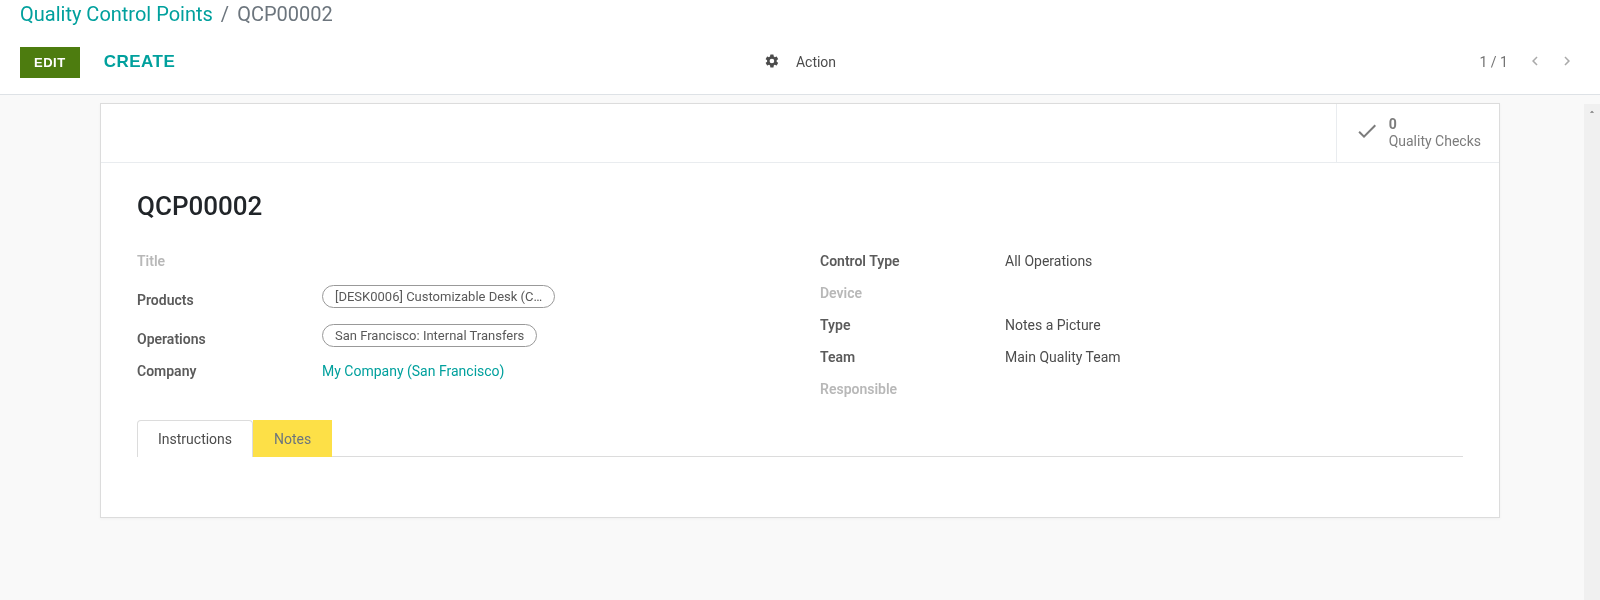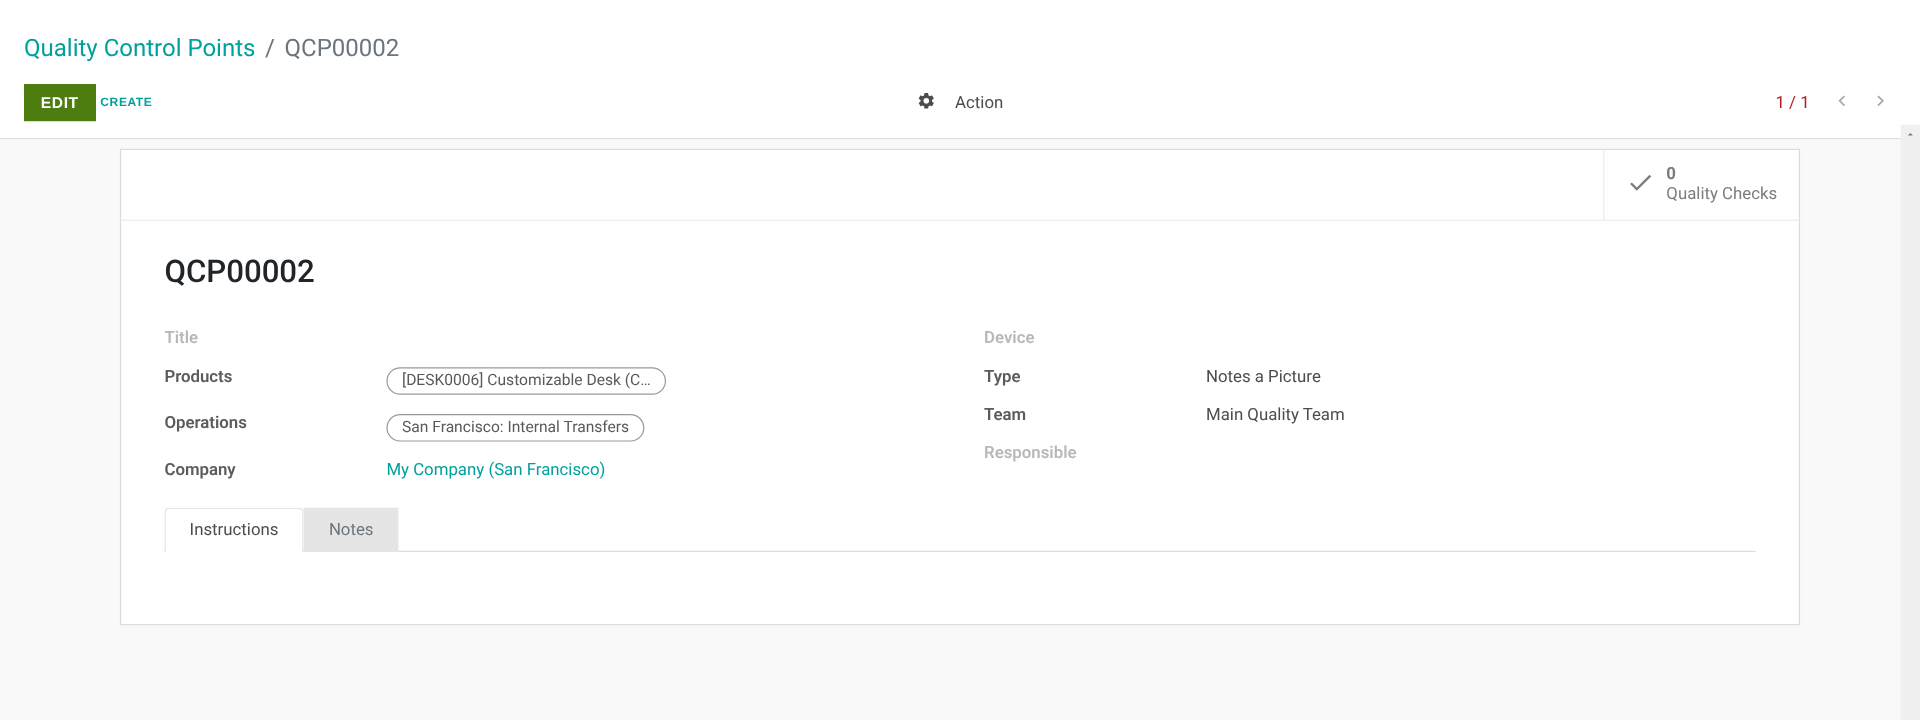--- a/index.html
+++ b/index.html
@@ -9,21 +9,21 @@
       color: #4c4c4c;
       background: #f9f9f9;
       width: 1600px;
       height: 600px;
       overflow: hidden;
       position: relative;
     }
     
     .breadcrumb-row {
       background: #fff;
-      padding: 28px 20px 8px 20px;
+      padding: 2px 20px 8px 20px;
     }
     .breadcrumb {
       font-size: 20px;
       display: flex;
       align-items: baseline;
       gap: 8px;
     }
     .breadcrumb-link { color: #00a09d; text-decoration: none; }
     .breadcrumb-sep { color: #6c757d; }
     .breadcrumb-current { color: #6c757d; }
@@ -43,44 +43,44 @@
       font-weight: 700;
       font-size: 13px;
       letter-spacing: 0.5px;
       cursor: pointer;
       text-transform: uppercase;
     }
     .btn-link {
       background: none;
       color: #00a09d;
       border: none;
-      padding: 8px 4px;
+      padding: 8px 24px;
       font-weight: 700;
-      font-size: 10px;
+      font-size: 17px;
       letter-spacing: 0.5px;
       cursor: pointer;
       text-transform: uppercase;
     }
     .action-center {
       position: absolute;
       left: 50%;
       transform: translateX(-50%);
       display: flex;
       align-items: center;
       gap: 16px;
       color: #4c4c4c;
       cursor: pointer;
     }
     .gear-icon svg { width: 16px; height: 16px; fill: #4c4c4c; }
     .pager {
       margin-left: auto;
       display: flex;
       align-items: center;
       gap: 14px;
-      color: #b91c1c;
+      color: #737373;
     }
     .pager-arrows { display: flex; gap: 6px; }
     .pager-btn {
       background: none;
       border: none;
       cursor: pointer;
       padding: 4px;
       color: #aaa;
     }
     .pager-btn svg { width: 18px; height: 18px; fill: #aaa; }
@@ -112,21 +112,21 @@
       min-width: 160px;
       cursor: pointer;
     }
     .stat-btn svg { width: 24px; height: 24px; fill: #7c7c7c; }
     .stat-text { display: flex; flex-direction: column; color: #7c7c7c; line-height: 1.2; }
     .stat-text .n { font-weight: 700; font-size: 14px; }
     .sheet-body { padding: 28px 36px 10px 36px; }
     .record-title { font-size: 26px; font-weight: 500; color: #212529; margin-bottom: 28px; }
     .cols { display: flex; gap: 40px; }
     .col { flex: 1; }
-    .field-row { display: flex; align-items: flex-start; margin-bottom: 12px; }
+    .field-row { display: flex; align-items: flex-end; margin-bottom: 12px; }
     .field-label { width: 185px; font-weight: 600; color: #5b5b5b; padding-top: 4px; font-size: 14px; }
     .field-label.muted { color: #b8b8b8; }
     .field-value { flex: 1; padding-top: 4px; color: #4c4c4c; }
     .tag-pill {
       display: inline-block;
       border: 1px solid #999;
       border-radius: 14px;
       padding: 3px 12px;
       font-size: 13px;
       color: #595959;
@@ -145,21 +145,21 @@
     }
     .tab {
       padding: 10px 20px;
       font-size: 14px;
       color: #6c757d;
       cursor: pointer;
       border: 1px solid transparent;
       border-bottom: none;
       position: relative;
       top: 1px;
-      background: #e5e5e5;
+      background: #fde047;
     }
     .tab.active {
       color: #4c4c4c;
       border-color: #dcdcdc;
       border-radius: 4px 4px 0 0;
       background: #fff;
     }
     .tab-pane { min-height: 60px; padding: 18px 36px; }
     
     .right-scroll {
@@ -260,20 +260,24 @@
           <div class="field-row">
             <div class="field-label">Company</div>
             <div class="field-value">
               <a href="#" class="link-teal">My Company (San Francisco)</a>
             </div>
           </div>
         </div>
 
         <div class="col">
           <div class="field-row">
+            <div class="field-label">Control Type</div>
+            <div class="field-value">All Operations</div>
+          </div>
+          <div class="field-row">
             <div class="field-label muted">Device</div>
             <div class="field-value"></div>
           </div>
           <div class="field-row">
             <div class="field-label">Type</div>
             <div class="field-value">Notes a Picture</div>
           </div>
           <div class="field-row">
             <div class="field-label">Team</div>
             <div class="field-value">Main Quality Team</div>

